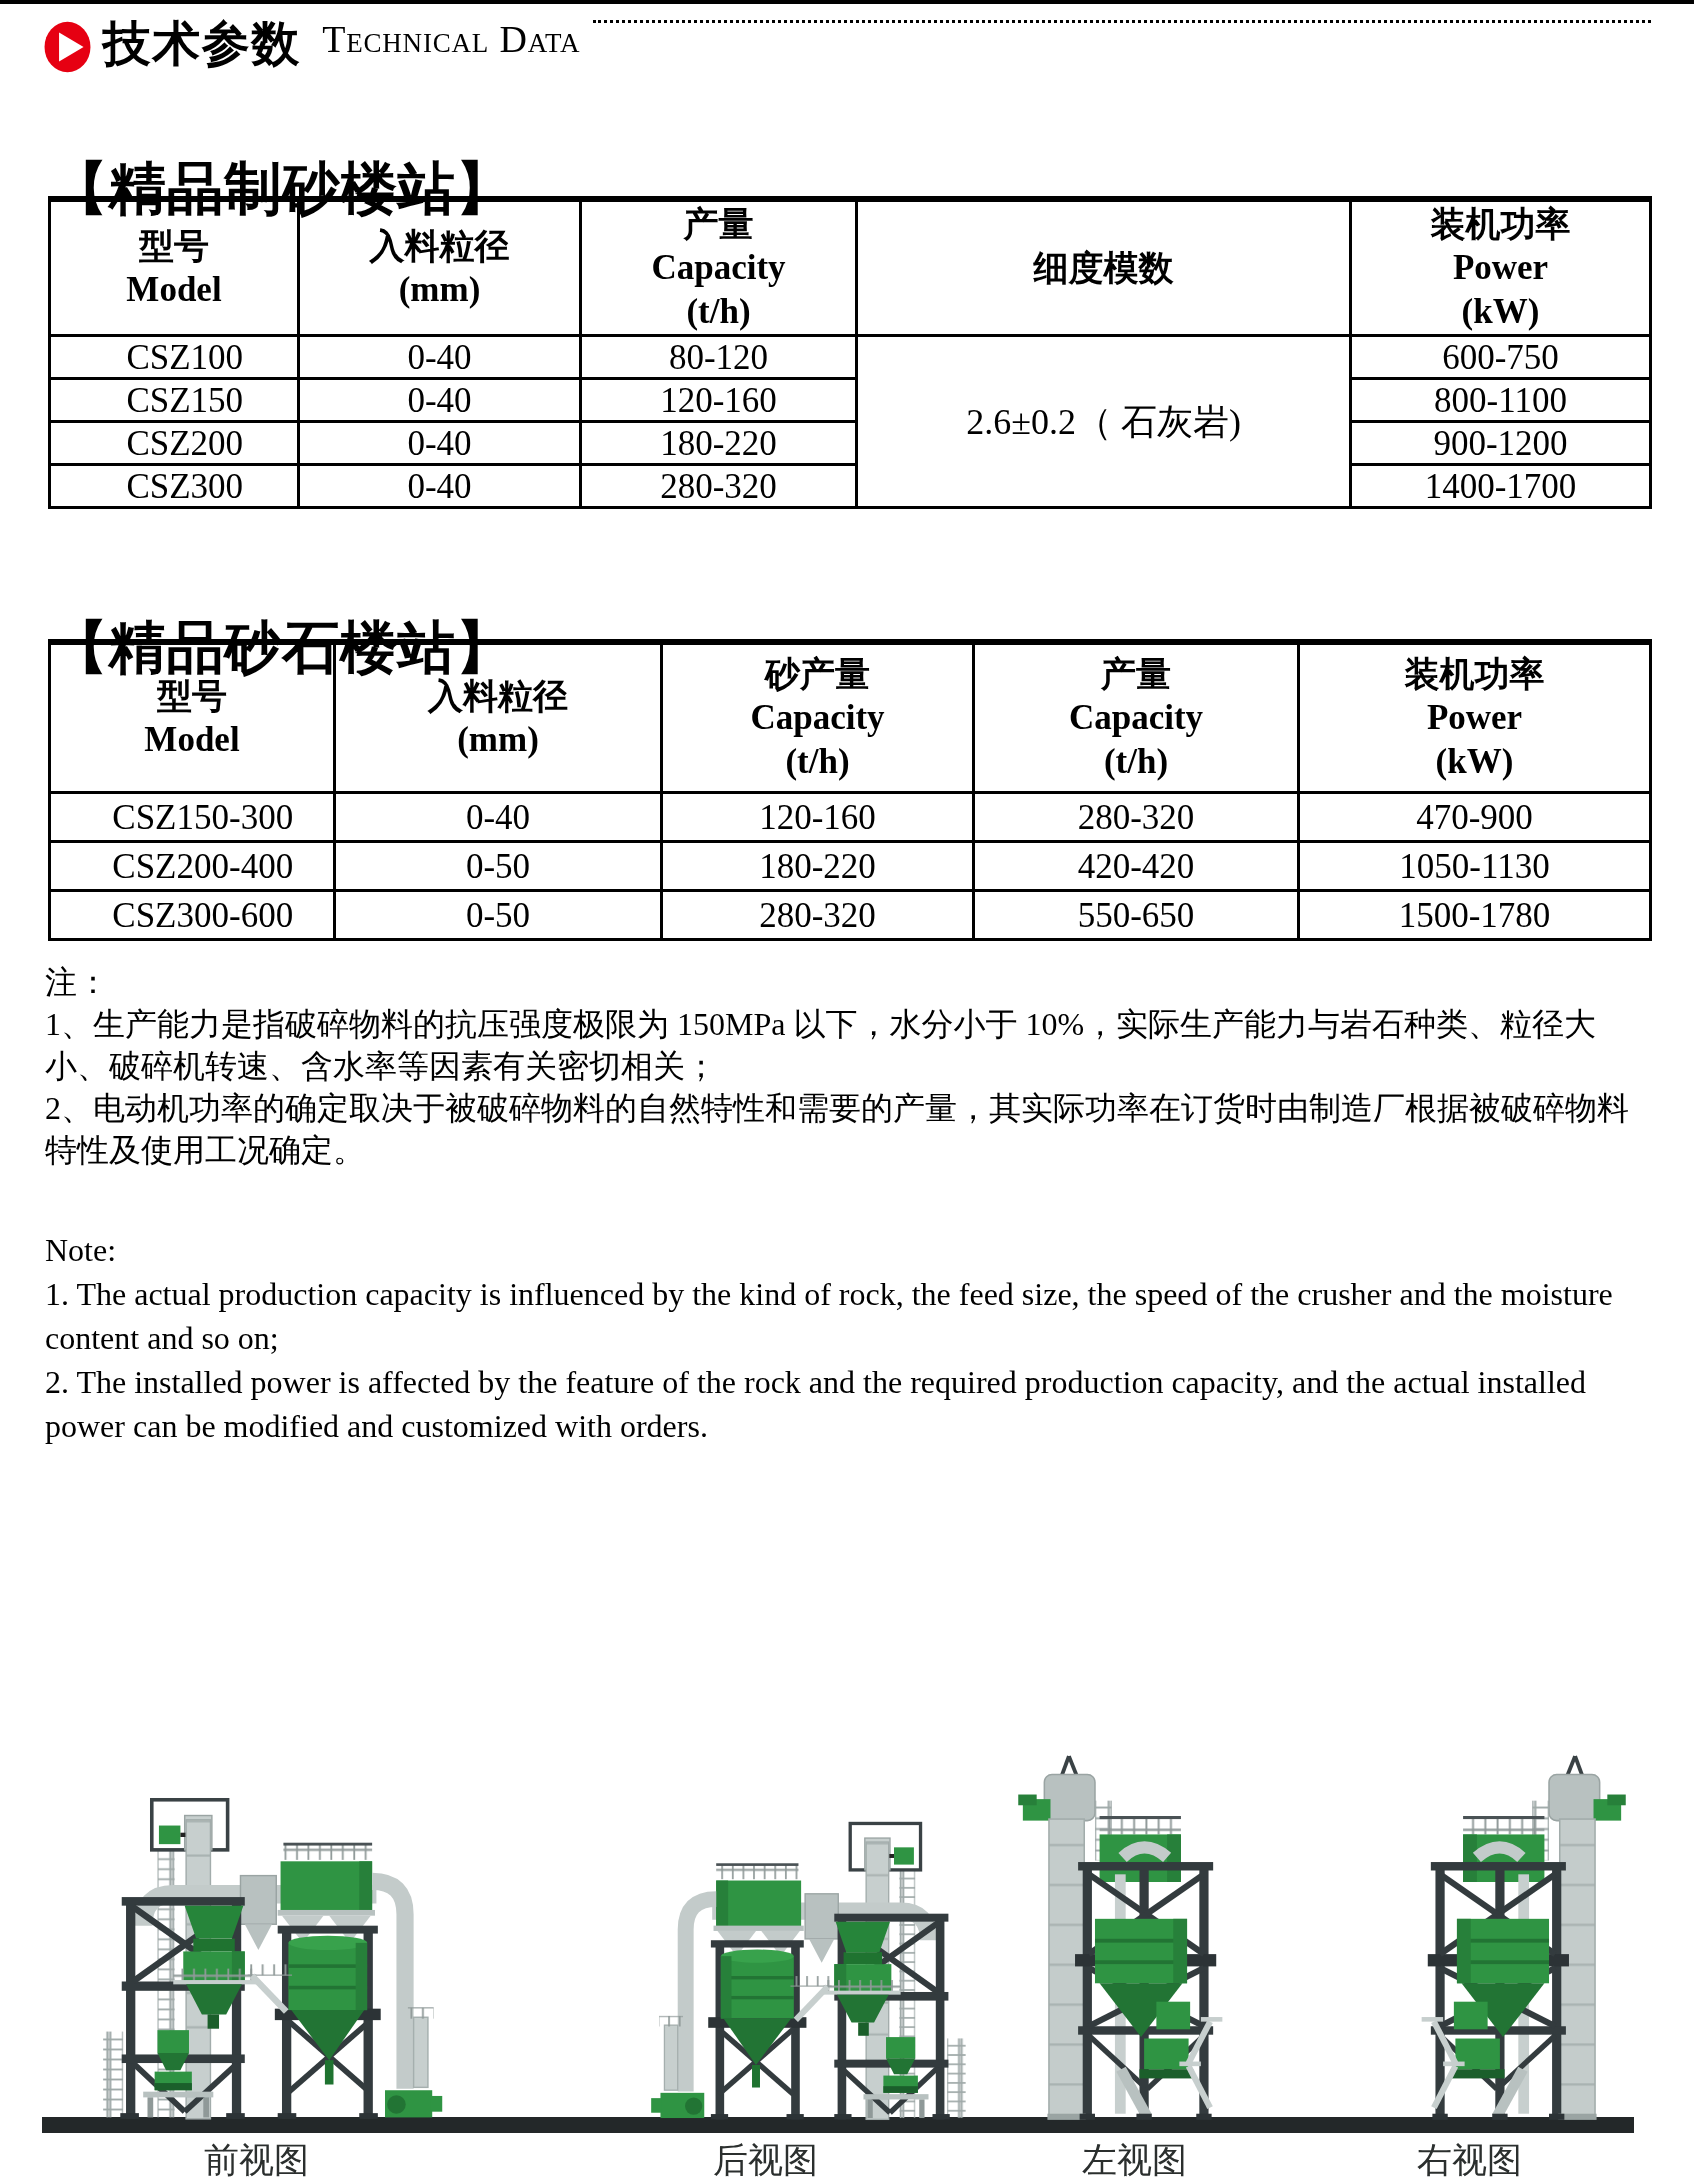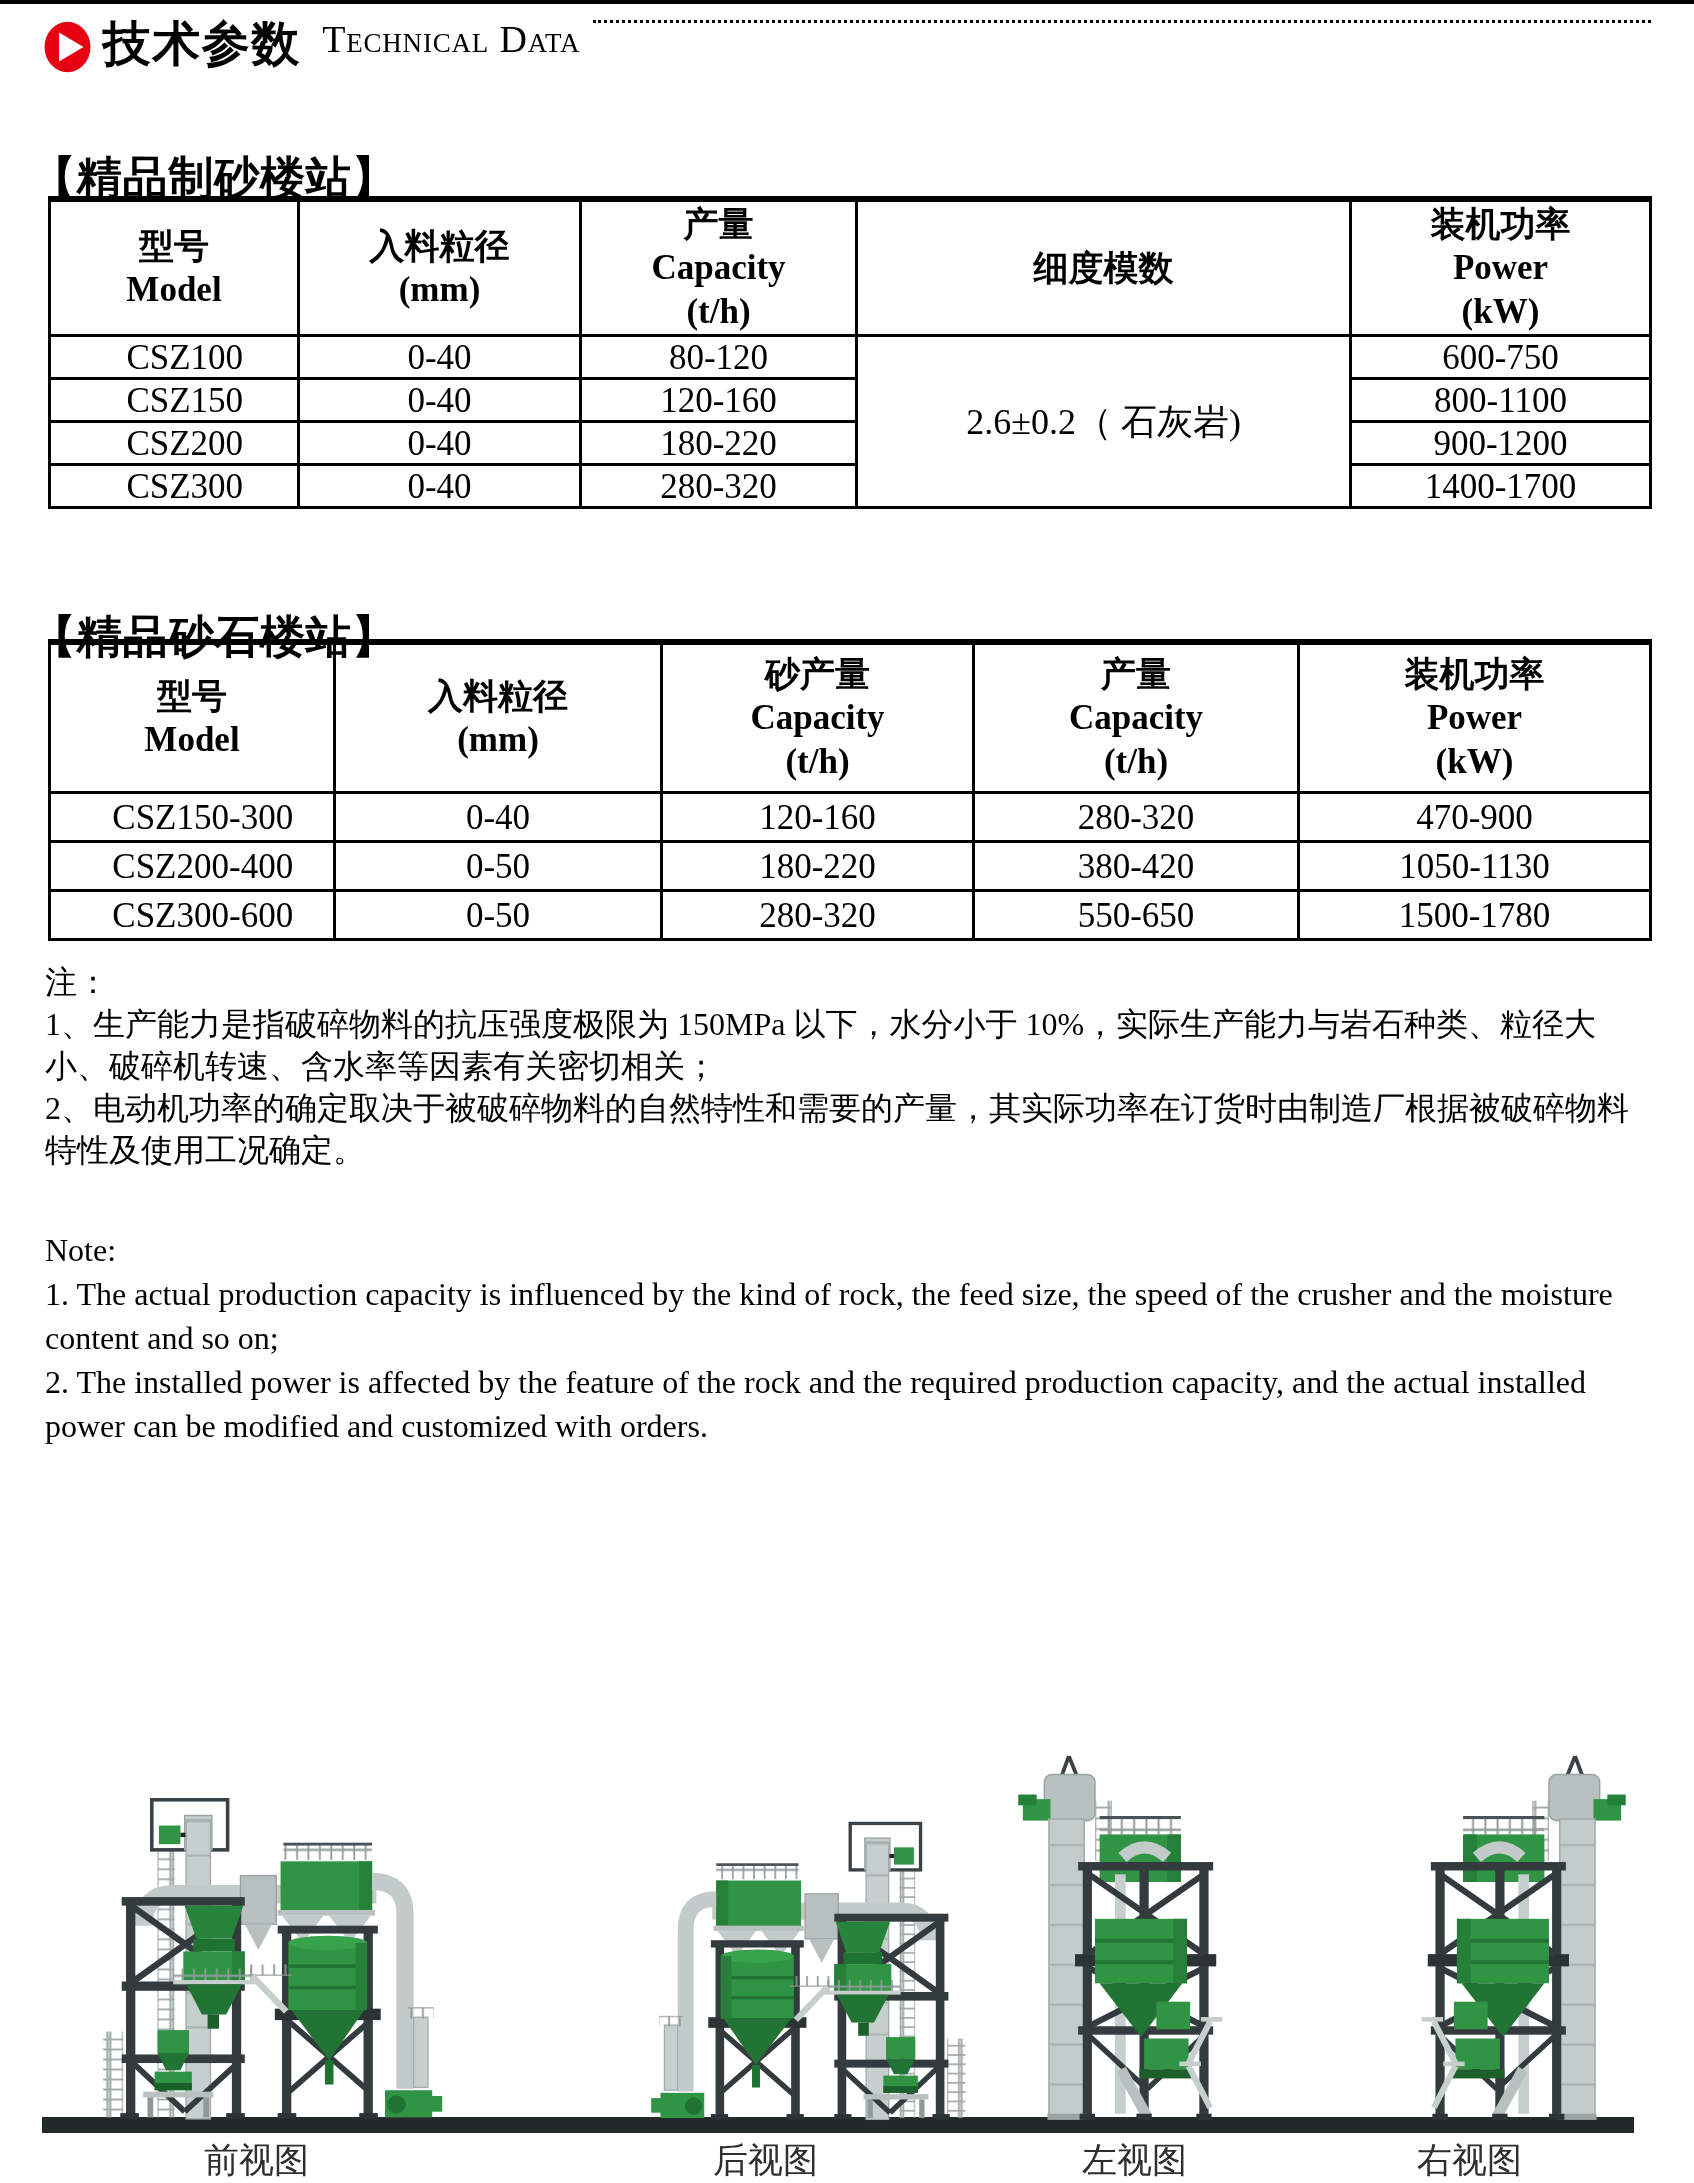--- a/index.html
+++ b/index.html
@@ -9,22 +9,22 @@
 
   
   .hdr{position:absolute;left:43px;top:20px;width:1608px;height:68px;display:flex;align-items:flex-start;}
   .hdr .icon{flex:0 0 auto;margin:0 10.7px -1.5px 0;}
   .title-cn{font-family:"Liberation Sans",sans-serif;font-weight:bold;font-size:48px;line-height:1;letter-spacing:1.5px;}
   .title-en{font-family:"Liberation Serif",serif;font-variant:small-caps;font-weight:500;
             font-size:38px;line-height:1;margin:0 0 0 21.5px;letter-spacing:0.8px;}
   .leader{flex:1 1 auto;border-bottom:3.1px dotted #000;margin:0 0 7.7px 12.3px;height:0;}
 
   
-  .sec-h{position:absolute;left:31px;font-family:Liberation Sans, sans-serif;font-weight:bold;
-         font-size:45px;line-height:1;letter-spacing:0.8px;}
+  .sec-h{position:absolute;left:51px;font-family:Liberation Mono, monospace;font-weight:bold;
+         font-size:57px;line-height:1;letter-spacing:0.8px;}
   #sec1-h{top:118px;} #sec2-h{top:577px;}
 
   
   table.spec{position:absolute;left:48px;width:1601px;border-collapse:collapse;table-layout:fixed;
              border:3.8px solid #000;border-top-width:6.1px;}
   #table1{top:196px;} #table2{top:639px;}
   .spec th,.spec td{border:3.1px solid #000;border-top-width:3.8px;border-bottom-width:3.8px;
                     padding:0;text-align:center;vertical-align:middle;}
   #table1 th{height:127px;} #table1 td{height:40px;}
   #table2 th{height:146px;} #table2 td{height:46px;}
@@ -174,21 +174,21 @@
     <td class="model">CSZ150-300</td>
     <td>0-40</td>
     <td>120-160</td>
     <td>280-320</td>
     <td>470-900</td>
   </tr>
   <tr>
     <td class="model">CSZ200-400</td>
     <td>0-50</td>
     <td>180-220</td>
-    <td>380-420</td>
+    <td>420-420</td>
     <td>1050-1130</td>
   </tr>
   <tr>
     <td class="model">CSZ300-600</td>
     <td>0-50</td>
     <td>280-320</td>
     <td>550-650</td>
     <td>1500-1780</td>
   </tr>
 </tbody>

